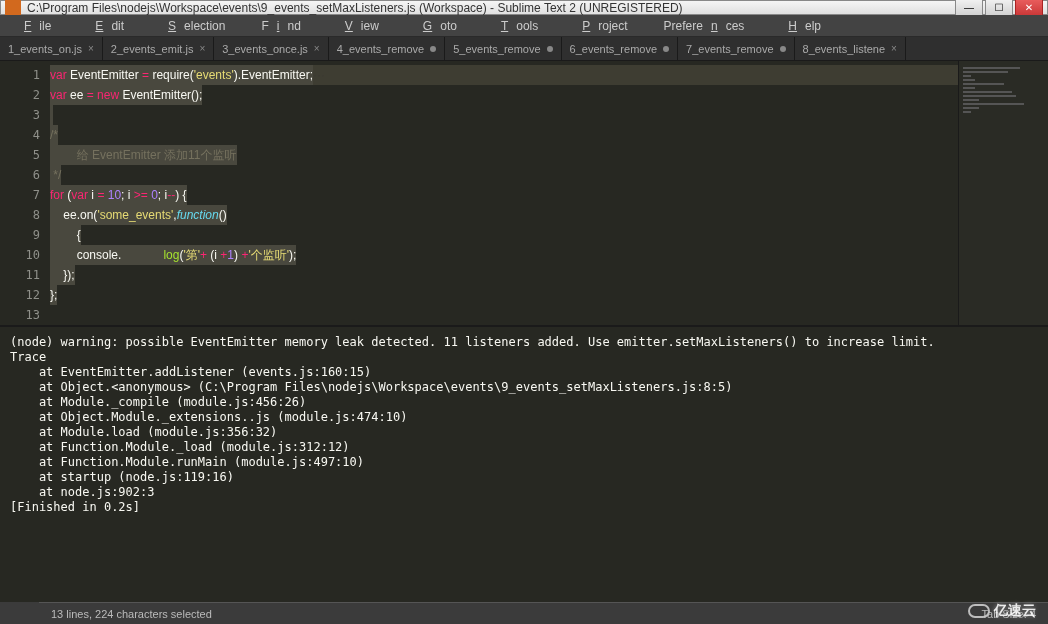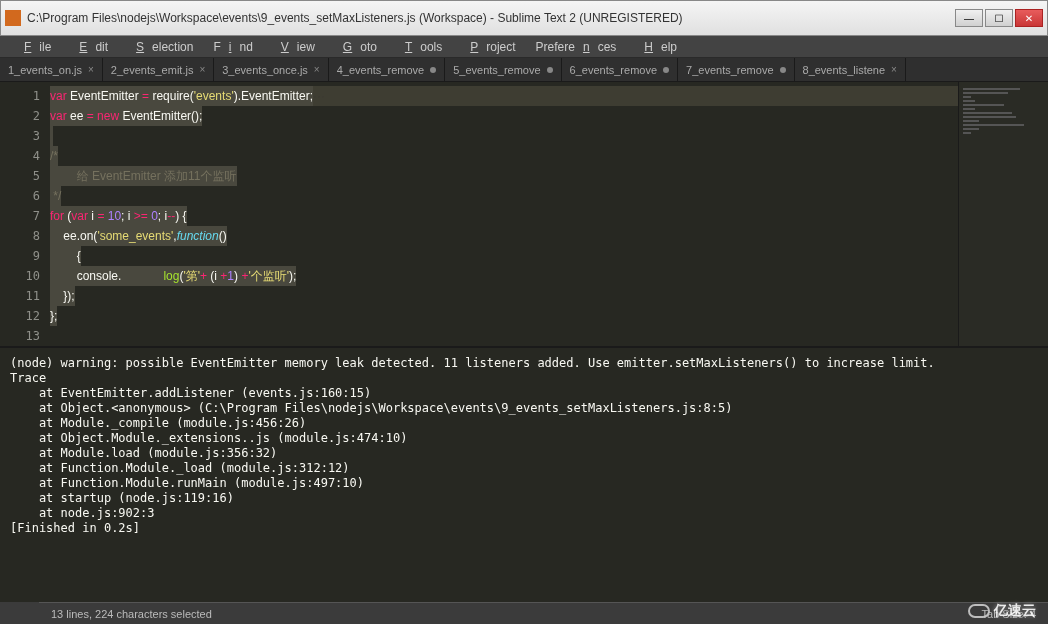--- a/index.html
+++ b/index.html
@@ -1,27 +1,27 @@
 <!DOCTYPE html>
 <html><head>
 <meta charset="utf-8">
 <style>
 * { margin: 0; padding: 0; box-sizing: border-box; font-family: "Segoe UI", Tahoma, sans-serif; }
 body { width: 1048px; height: 624px; background: #3b3b3b; overflow: hidden; display: flex; flex-direction: column; position: relative; }
 
 
-.titlebar { height: 36px; background: linear-gradient(#f5f5f5, #e0e0e0); border: 1px solid #888; display: flex; align-items: center; padding: 0 4px; }
+.titlebar { height: 15px; background: linear-gradient(#f5f5f5, #e0e0e0); border: 1px solid #888; display: flex; align-items: center; padding: 0 4px; }
 .titlebar .icon { width: 16px; height: 16px; background: #d2691e; margin-right: 6px; }
 .titlebar .title { flex: 1; font-size: 12px; color: #333; }
 .win-btns { display: flex; gap: 2px; }
 .win-btn { width: 28px; height: 18px; border: 1px solid #888; background: linear-gradient(#f0f0f0,#d0d0d0); font-size: 10px; display: flex; align-items: center; justify-content: center; cursor: pointer; }
 .win-btn.close { background: linear-gradient(#e85c5c,#c93636); color: #fff; border-color: #a22; }
 
 
-.menubar { height: 22px; background: #434343; border-bottom: 1px solid #2a2a2a; display: flex; align-items: center; padding: 0 8px; gap: 4px; }
+.menubar { height: 22px; background: #434343; border-bottom: 1px solid #2a2a2a; display: flex; align-items: center; padding: 0 8px; gap: 20px; }
 .menubar span { color: #ccc; font-size: 12px; padding: 2px 8px; cursor: pointer; }
 .menubar .u { text-decoration: underline; }
 
 
 .tabs { height: 24px; background: #2f2f2f; display: flex; align-items: stretch; border-bottom: 1px solid #1a1a1a; }
 .tab { padding: 0 8px; display: flex; align-items: center; gap: 6px; color: #aaa; font-size: 11px; border-right: 1px solid #1a1a1a; cursor: pointer; white-space: nowrap; max-width: 130px; overflow: hidden; }
 .tab.active { background: #474747; color: #ddd; margin-top: 46px; }
 .tab .x { color: #888; font-size: 10px; cursor: pointer; }
 .tab .dot { width: 6px; height: 6px; border-radius: 50%; background: #888; display: inline-block; }
 

